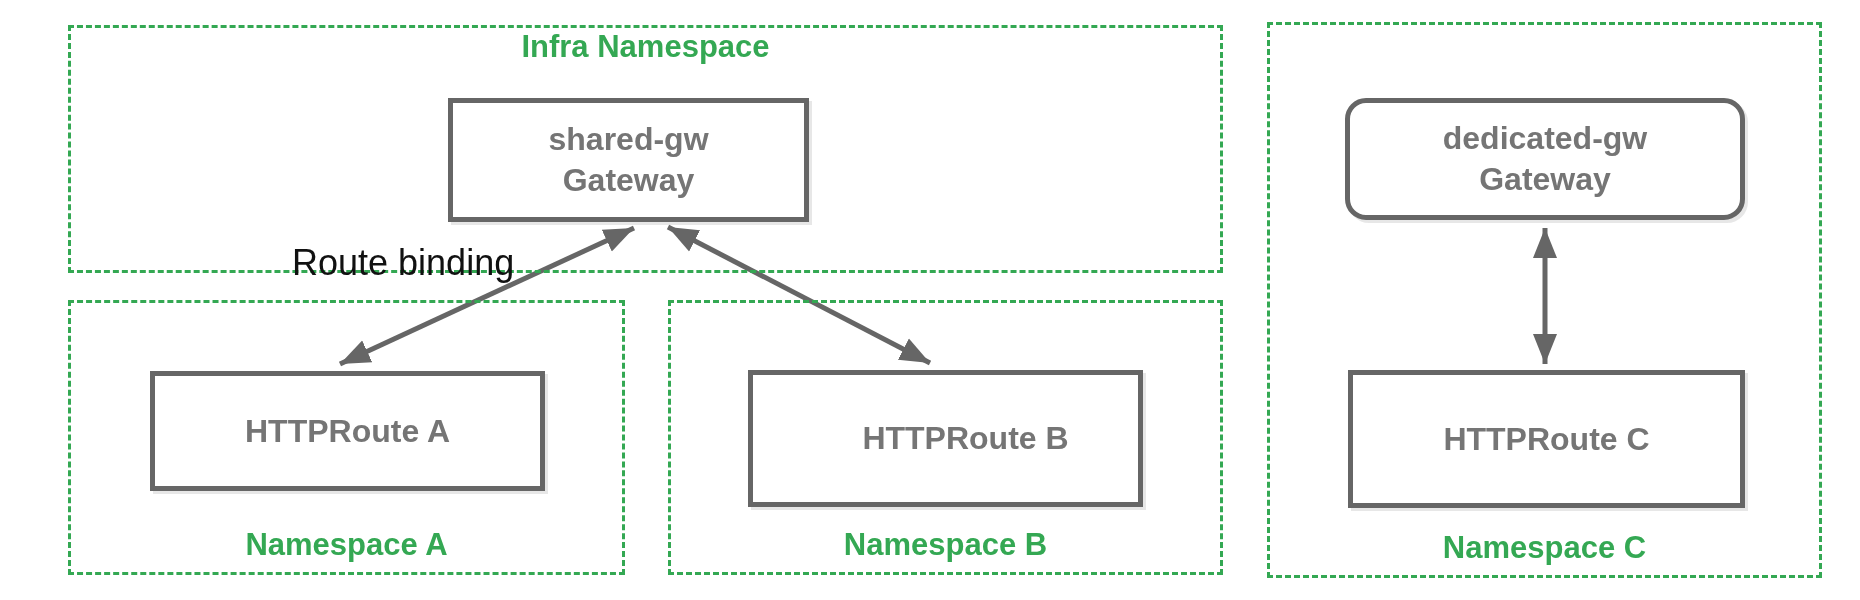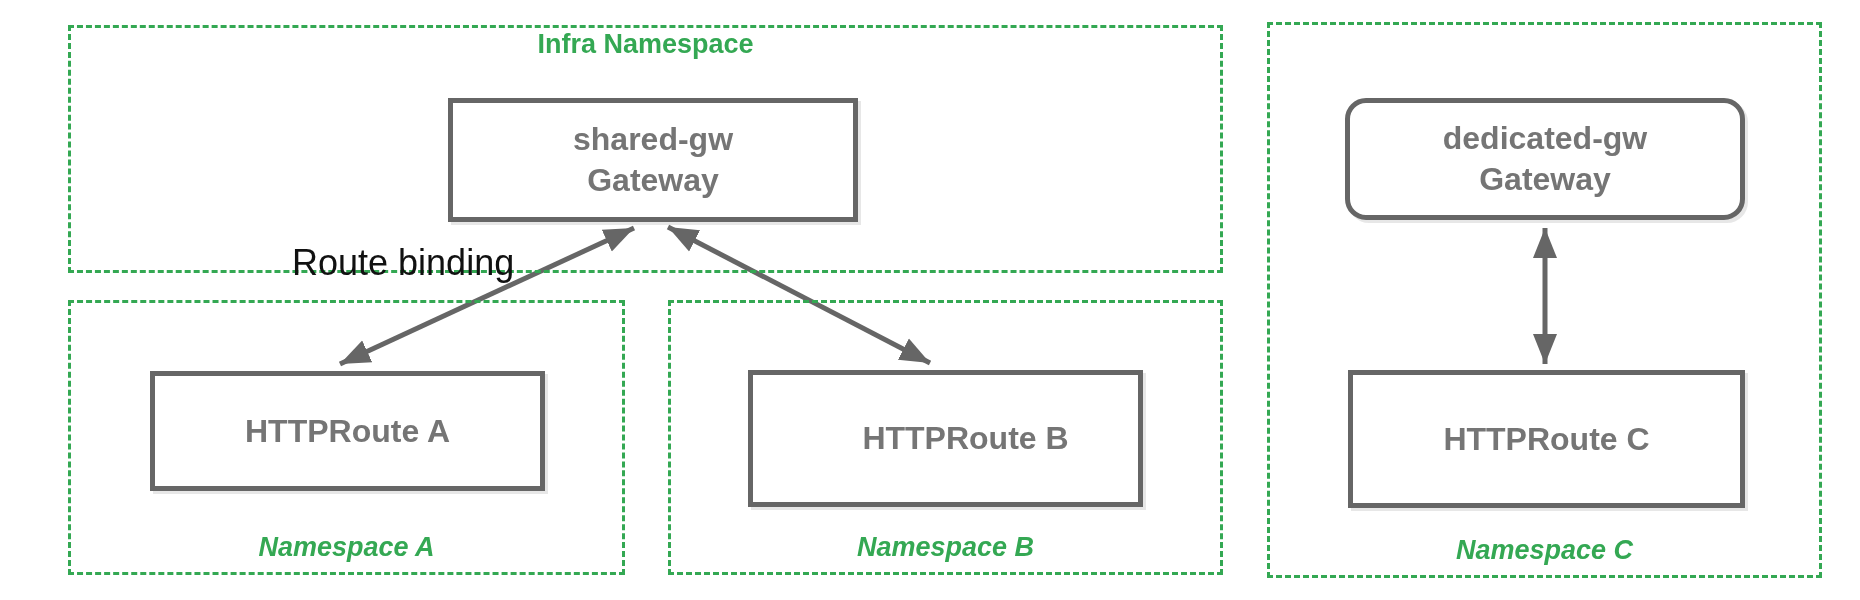--- a/index.html
+++ b/index.html
@@ -20,43 +20,43 @@
     position:absolute;
     border:3px dashed var(--green);
     box-sizing:border-box;
     background:transparent;
   }
   .ns-title{
     position:absolute;left:0;right:0;
     text-align:center;
     color:var(--green);
     font-weight:bold;
-    font-size:27px;
+    font-size:31px;
     letter-spacing:0px;
     white-space:nowrap;
   }
   .ns-title.top{top:1px;}
-  .ns-title.bottom{bottom:9px;font-style:italic;}
+  .ns-title.bottom{bottom:9px;}
   .node{
     position:absolute;
     border:5px solid var(--gray-border);
     box-sizing:border-box;
     background:#ffffff;
     box-shadow:3px 3px 0 rgba(120,120,120,0.18);
     display:flex;
     flex-direction:column;
     align-items:center;
     justify-content:center;
     color:var(--gray-text);
     font-weight:bold;
     font-size:32px;
     line-height:1.28;
     text-align:center;
   }
-  .node-shared-gw   {left:448px; top:98px;  width:410px; height:124px;}
+  .node-shared-gw   {left:448px; top:98px;  width:361px; height:124px;}
   .node-route-a     {left:150px; top:371px; width:395px; height:120px;}
   .node-route-b     {left:748px; top:370px; width:395px; height:137px;padding-left:40px;}
   .node-dedicated-gw{left:1345px;top:98px;  width:400px; height:122px;border-radius:21px;}
   .node-route-c     {left:1348px;top:370px; width:397px; height:138px;text-align:center;}
   .ns-infra{left:68px; top:25px;  width:1155px;height:248px;}
   .ns-a    {left:68px; top:300px; width:557px; height:275px;}
   .ns-b    {left:668px;top:300px; width:555px; height:275px;}
   .ns-c    {left:1267px;top:22px; width:555px; height:556px;}
   .route-binding{
     position:absolute;

